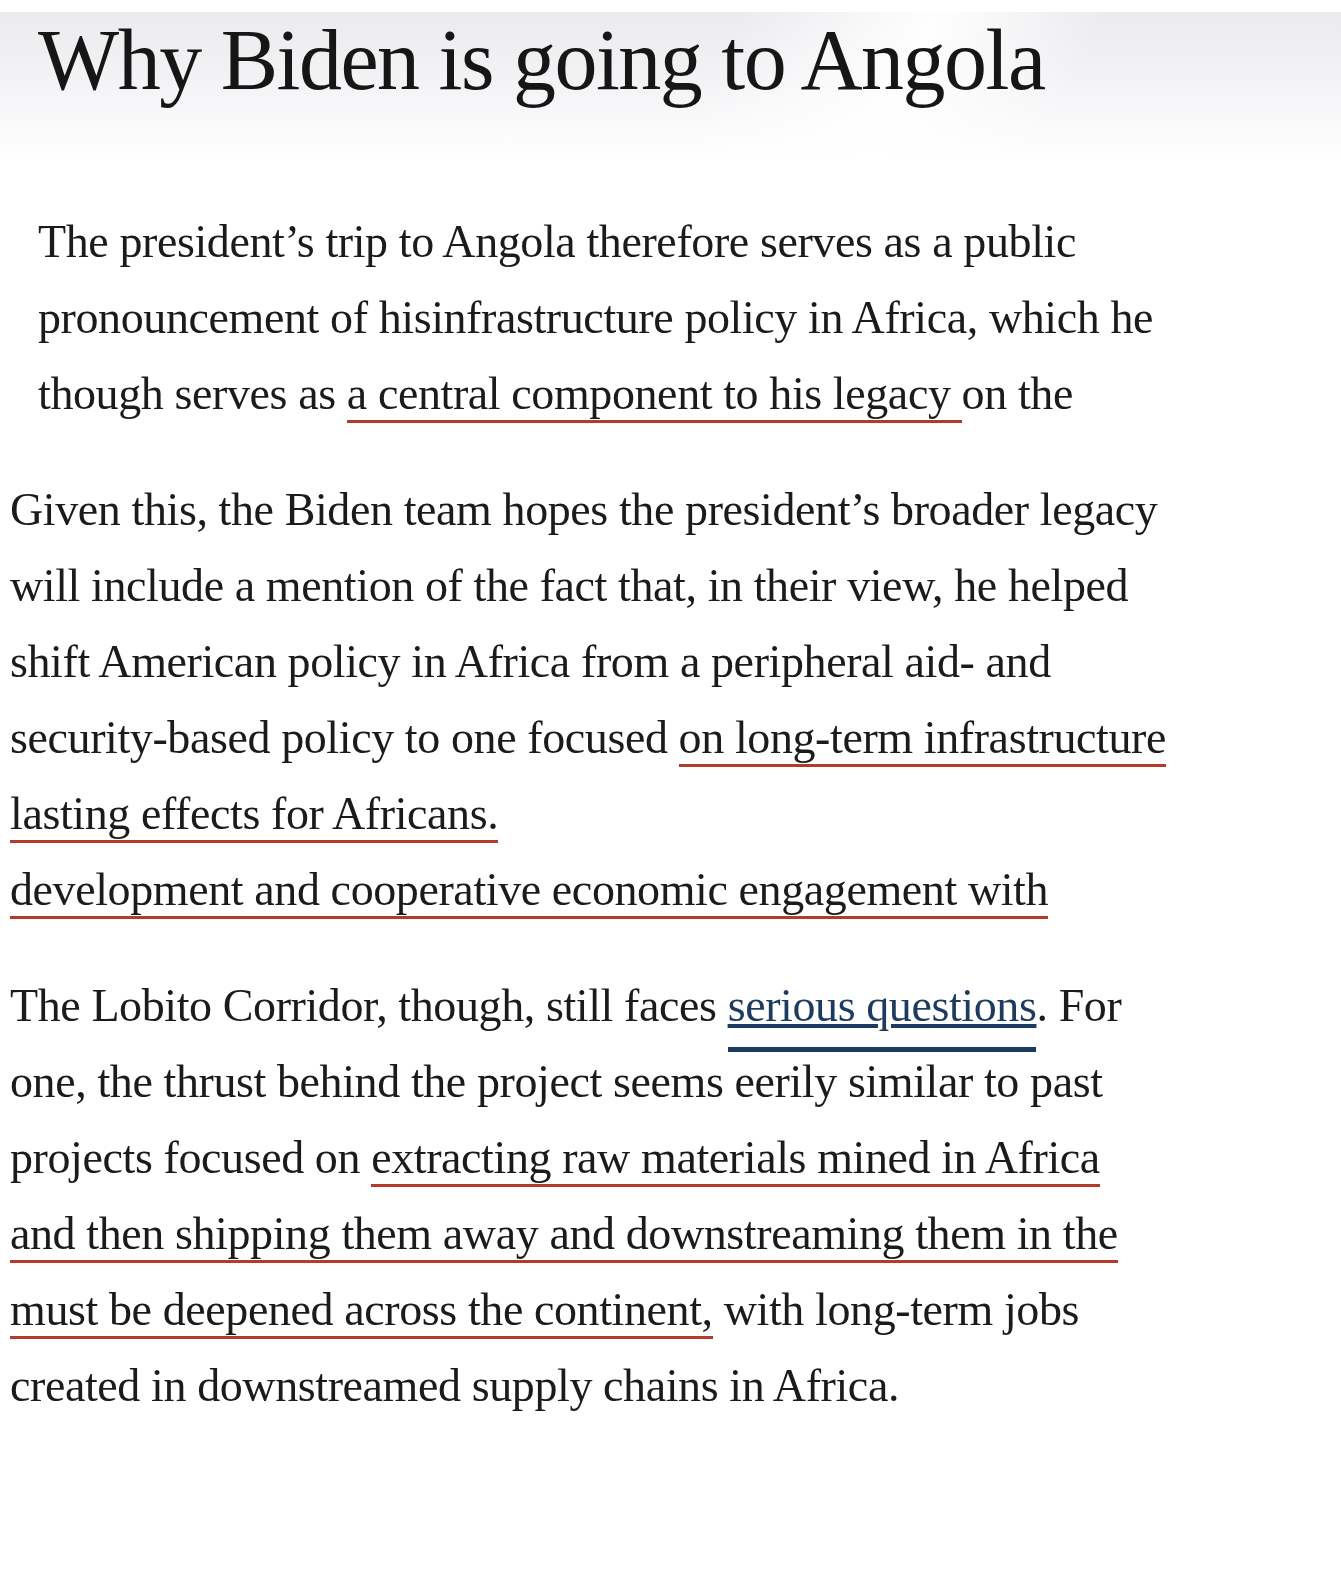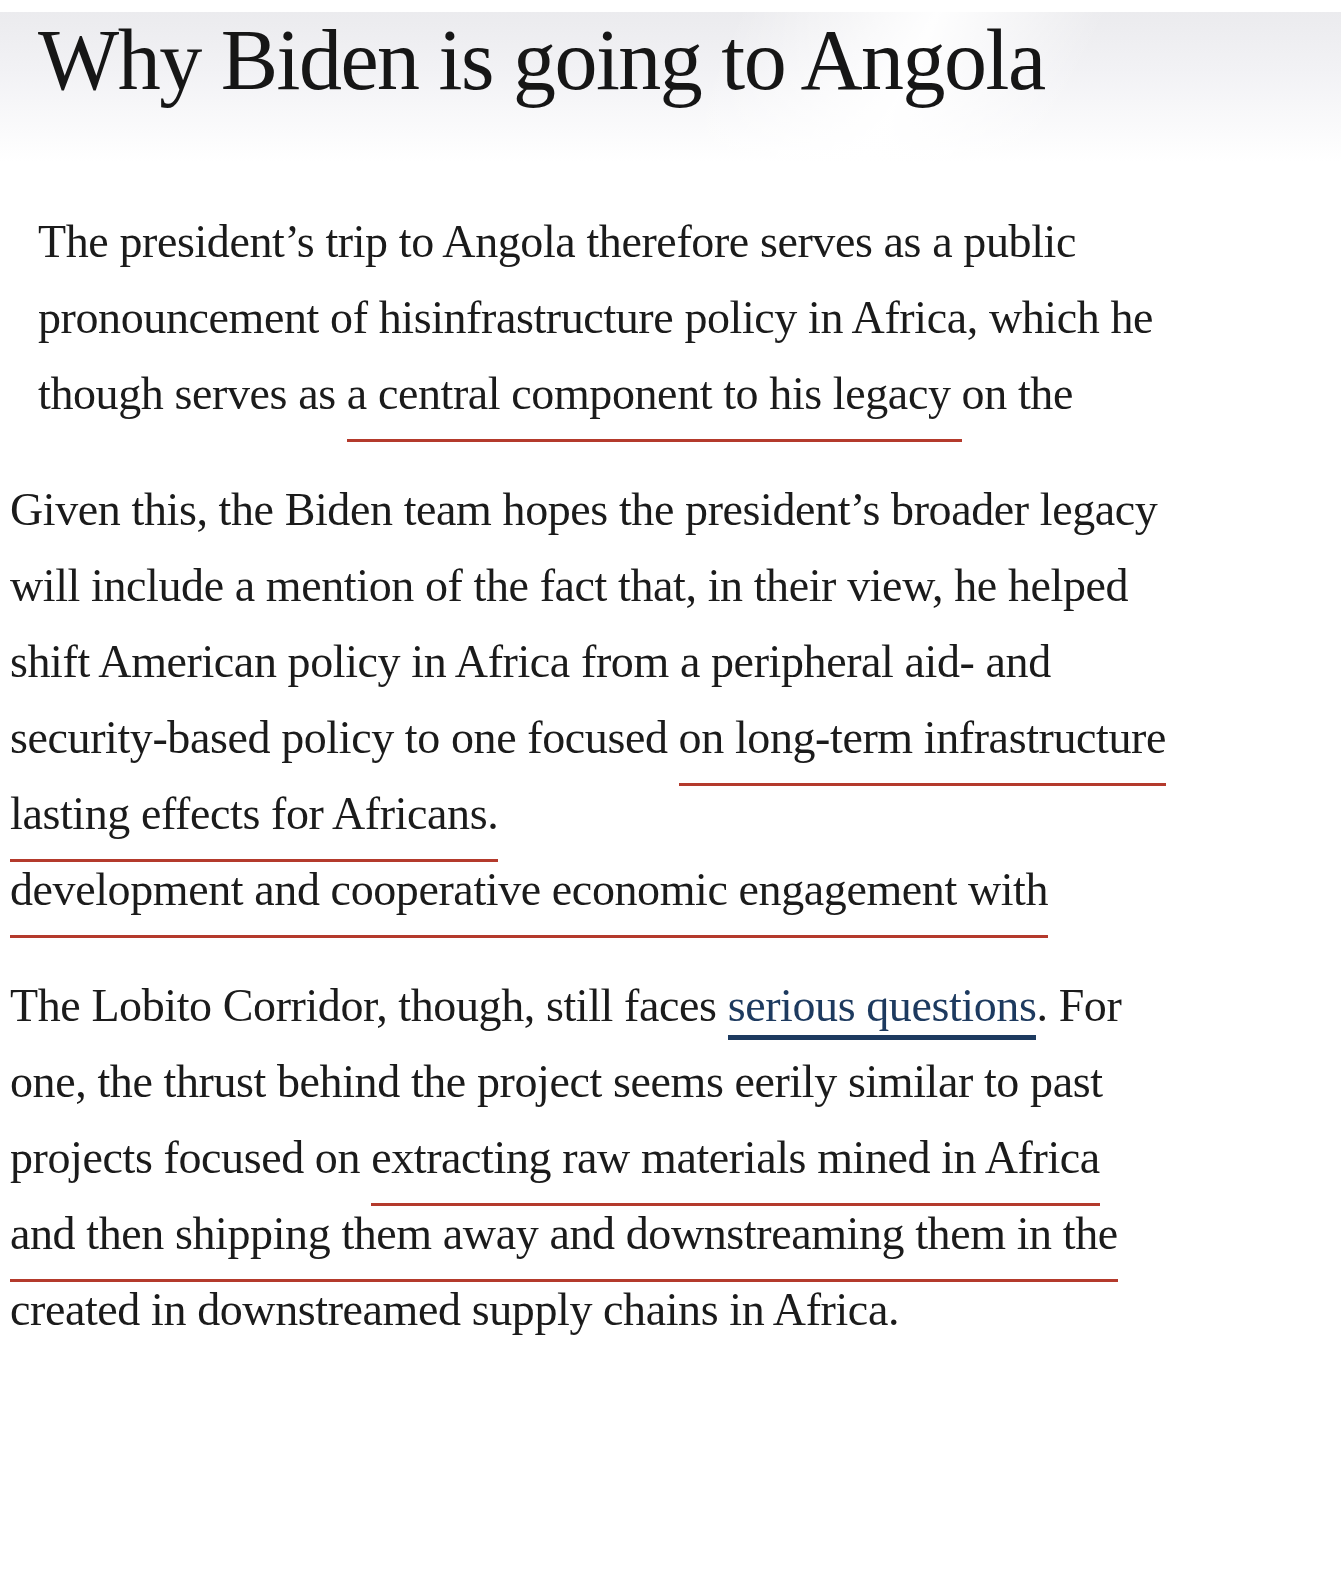--- a/index.html
+++ b/index.html
@@ -40,28 +40,29 @@
   .line{
     height:76px;
     line-height:76px;
     font-size:46px;
     letter-spacing:-0.4px;
     white-space:nowrap;
   }
   .seg-plain{}
   .seg-red{
     border-bottom:3px solid var(--red);
-    padding-bottom:20px;
+    padding-bottom:1px;
     cursor:pointer;
   }
   .seg-link{
     color:var(--link);
     border-bottom:5px solid var(--link);
-    padding-bottom:4px;
+    padding-bottom:16px;
     cursor:pointer;
+    text-decoration:underline;
   }
 </style>
 </head>
 <body>
 
 <div class="page">
   <h1 class="headline">Why Biden is going to Angola</h1>
 
   <div class="article-body">
       <div class="para first">
@@ -75,16 +76,17 @@
         <div class="line"><span class="seg-plain">shift American policy in Africa from a peripheral aid- and</span></div>
         <div class="line"><span class="seg-plain">security-based policy to one focused </span><span class="seg-red">on long-term infrastructure</span></div>
         <div class="line"><span class="seg-red">lasting effects for Africans.</span></div>
         <div class="line"><span class="seg-red">development and cooperative economic engagement with</span></div>
       </div>
       <div class="para">
         <div class="line"><span class="seg-plain">The Lobito Corridor, though, still faces </span><span class="seg-link">serious questions</span><span class="seg-plain">. For</span></div>
         <div class="line"><span class="seg-plain">one, the thrust behind the project seems eerily similar to past</span></div>
         <div class="line"><span class="seg-plain">projects focused on </span><span class="seg-red">extracting raw materials mined in Africa</span></div>
         <div class="line"><span class="seg-red">and then shipping them away and downstreaming them in the</span></div>
+        <div class="line"><span class="seg-red">must be deepened across the continent,</span><span class="seg-plain"> with long-term jobs</span></div>
         <div class="line"><span class="seg-plain">created in downstreamed supply chains in Africa.</span></div>
       </div>
     </div>
 </div>
 
 </body></html>

